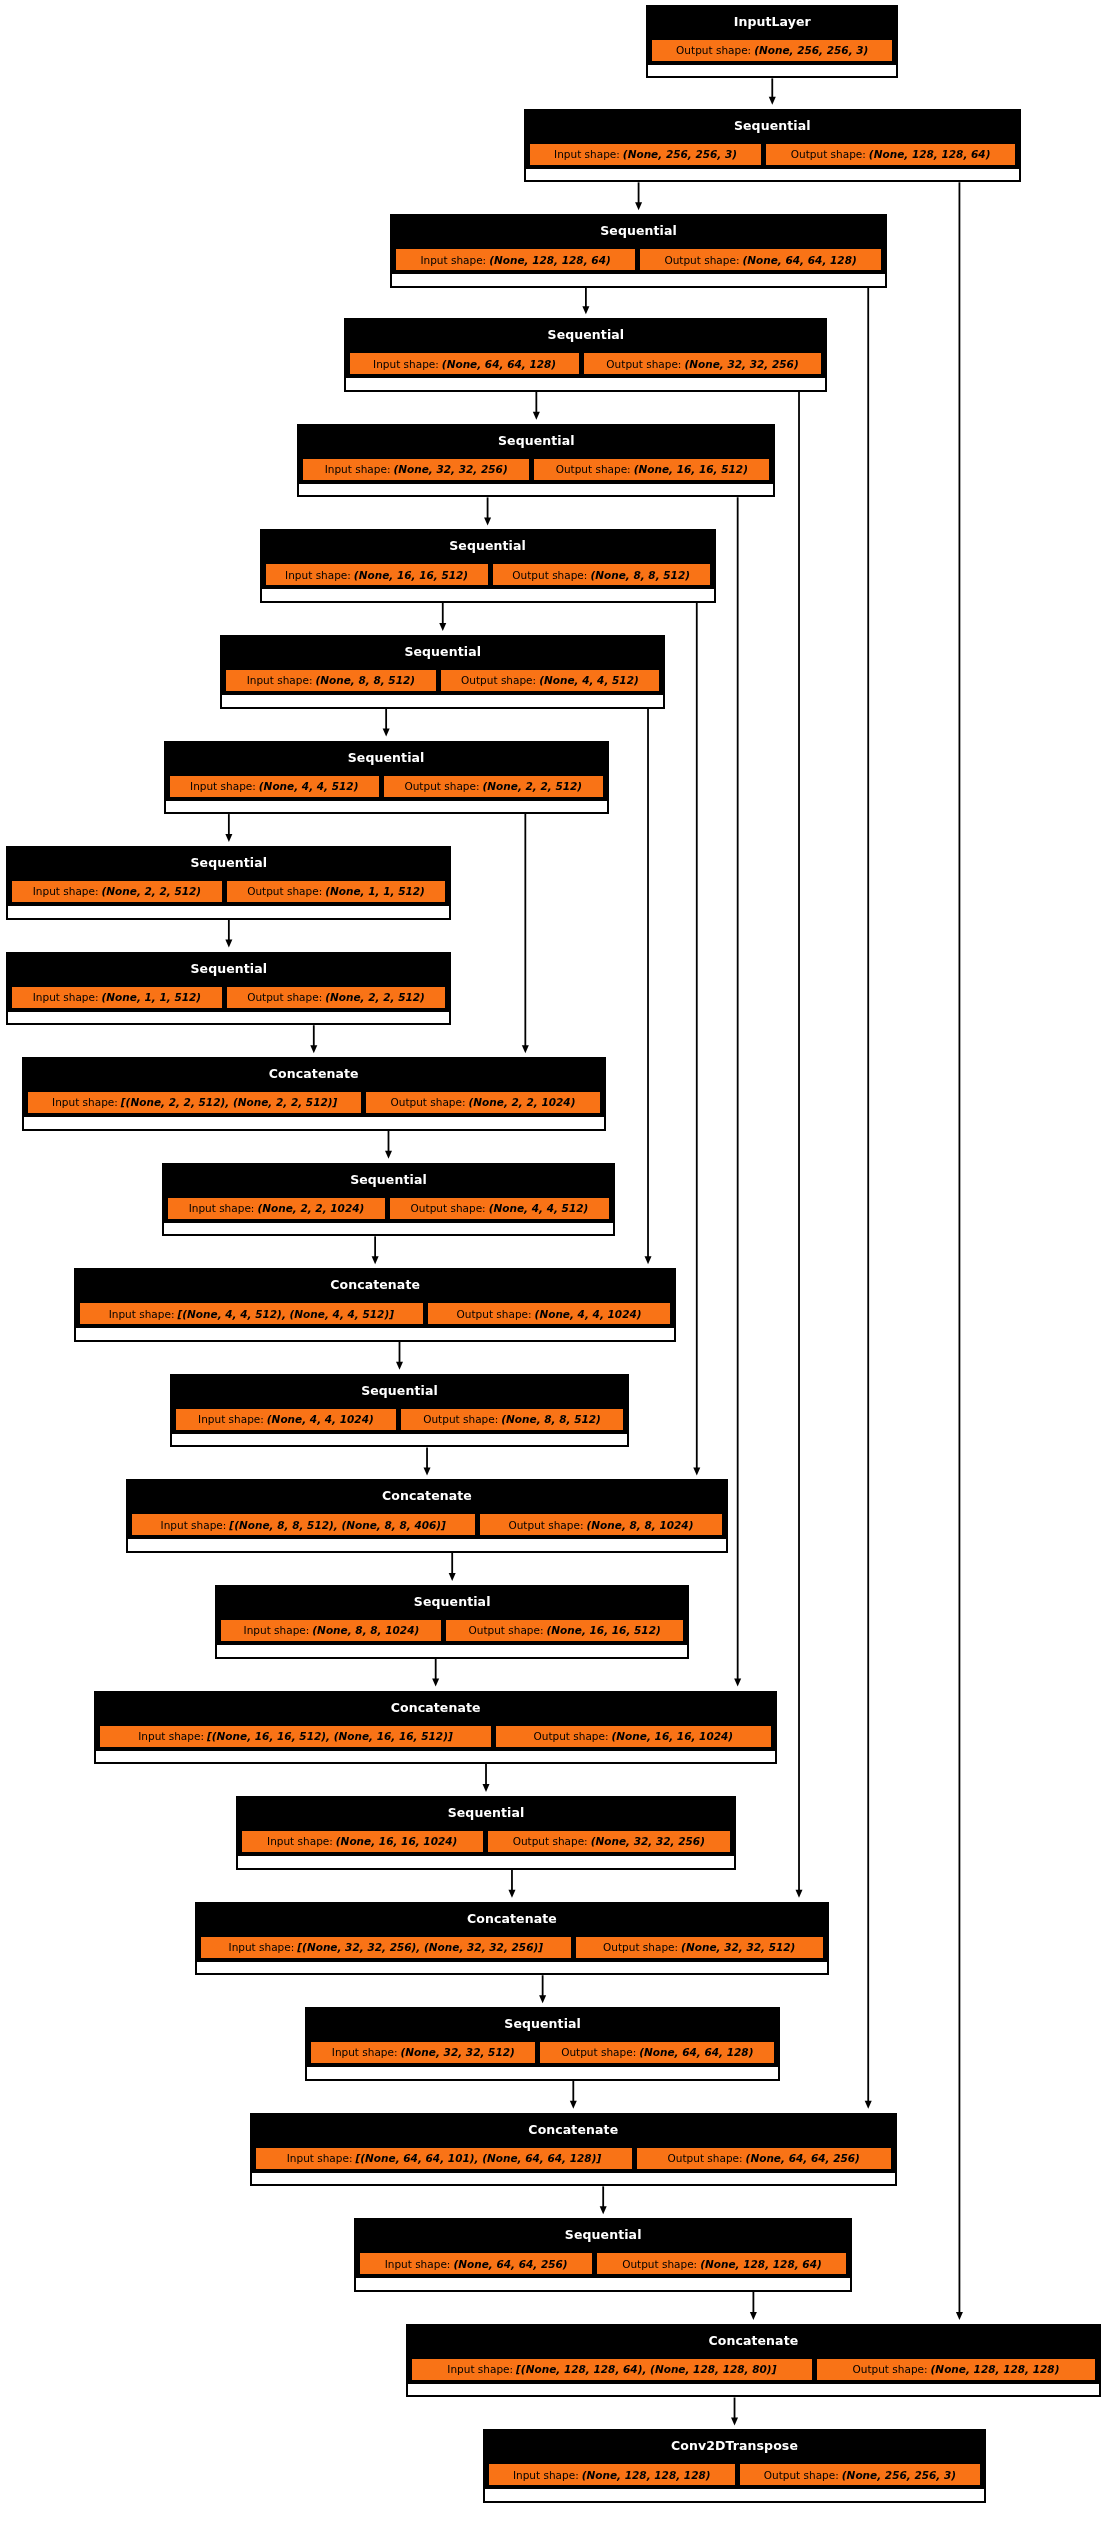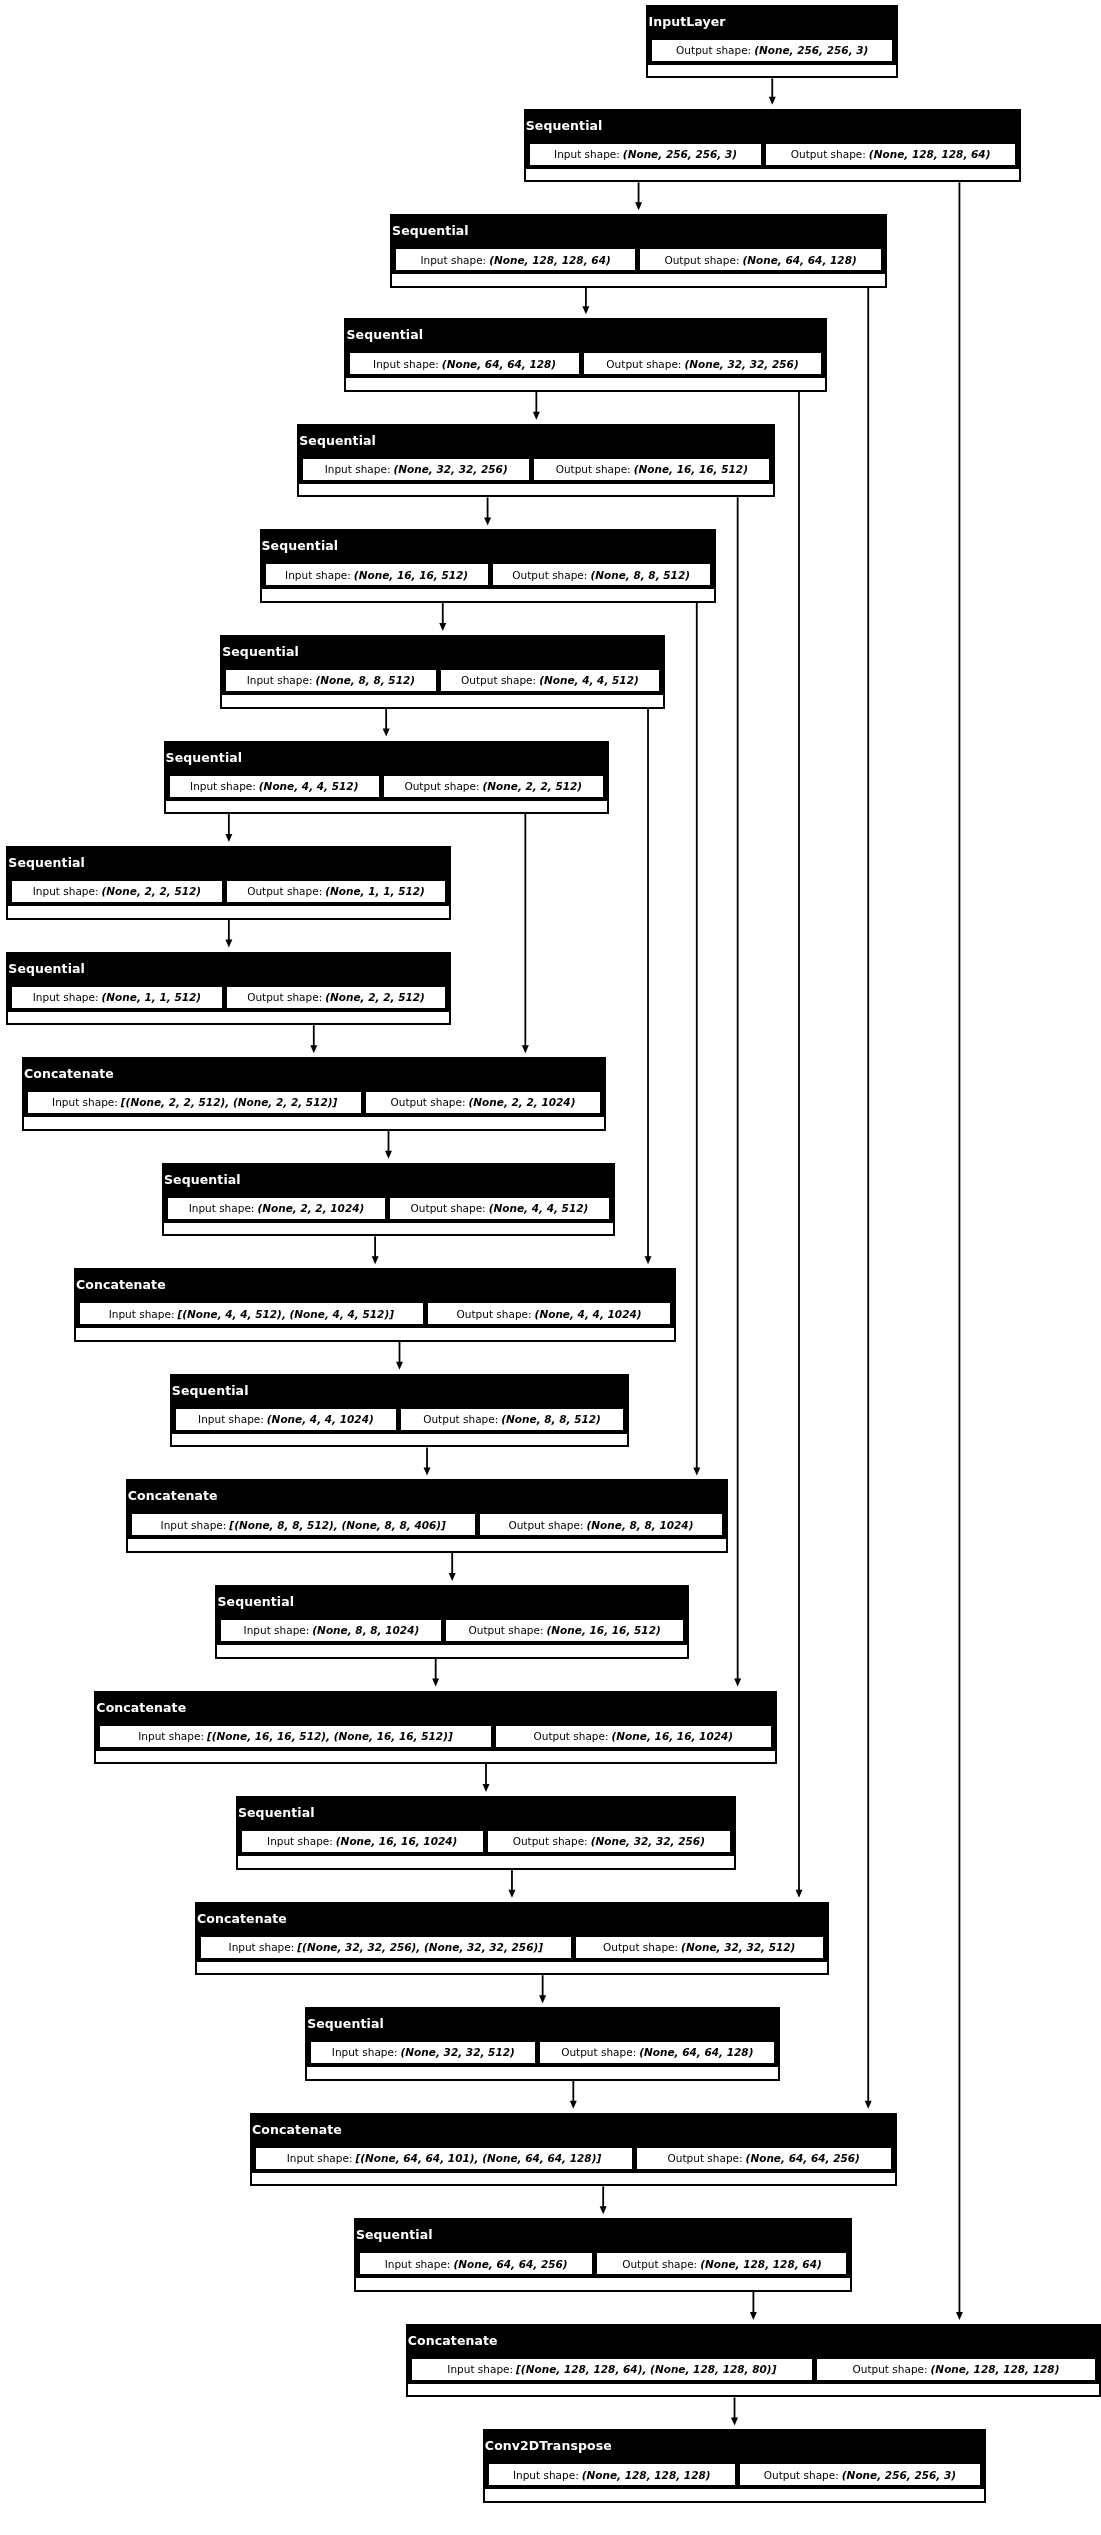--- a/index.html
+++ b/index.html
@@ -36,37 +36,37 @@
     background: #ffffff;
     display: flex;
     flex-direction: column;
     overflow: hidden;
   }
   .node-title {
     background: #000000;
     color: #ffffff;
     font-weight: bold;
     font-size: 12.5px;
-    text-align: left;
+    text-align: center;
     line-height: 30px;
     height: 30px;
     letter-spacing: 0.1px;
     white-space: nowrap;
   }
   .node-shapes {
     display: flex;
     flex-direction: row;
     height: 28px;
     background: #000000;
     padding: 2px 3px 3px 3px;
     box-sizing: border-box;
     gap: 3px;
   }
   .shape-cell {
-    background: #ffffff;
+    background: #f97316;
     border: 1px solid #000000;
     box-sizing: border-box;
     display: flex;
     align-items: center;
     justify-content: center;
     font-size: 10.5px;
     color: #000000;
     white-space: nowrap;
     padding: 0 5px;
     flex: 1 1 auto;

